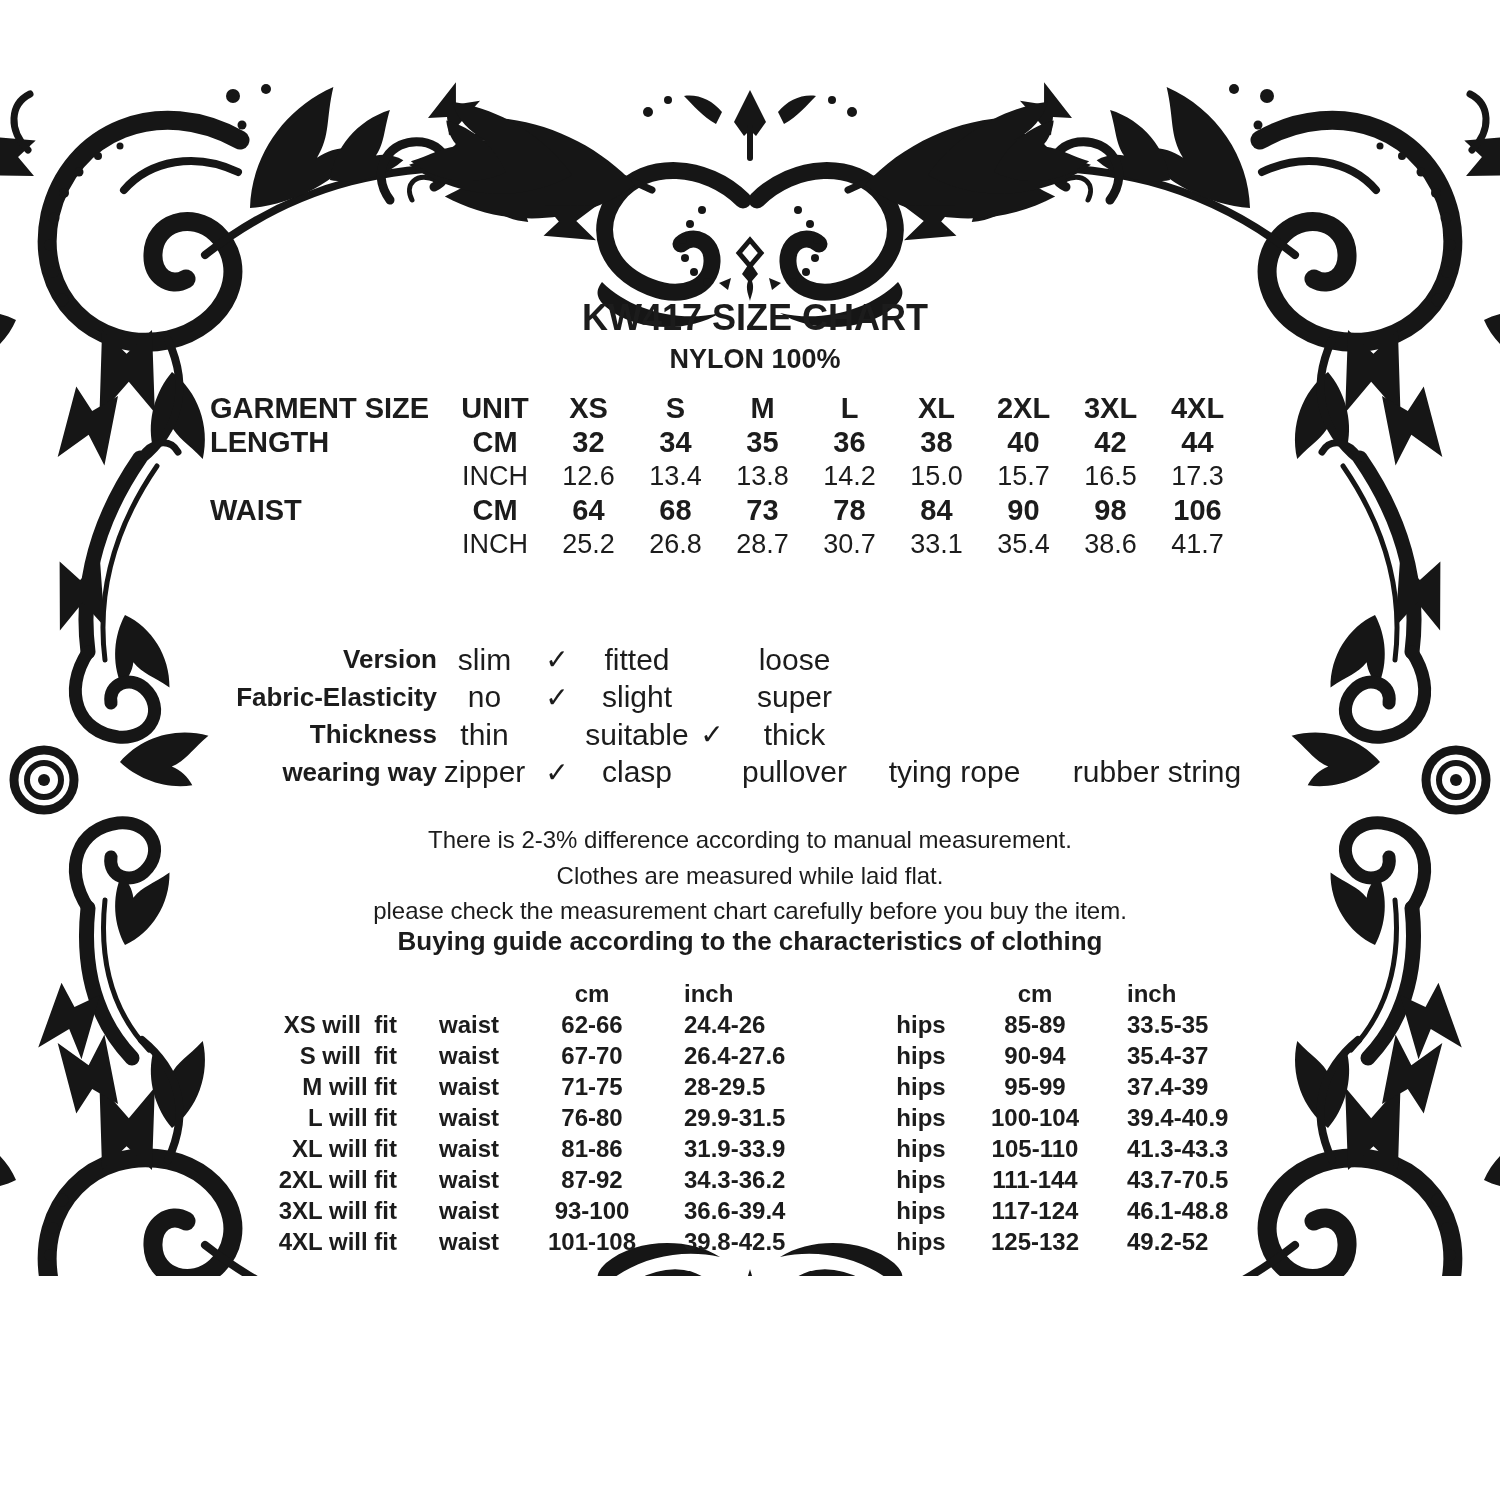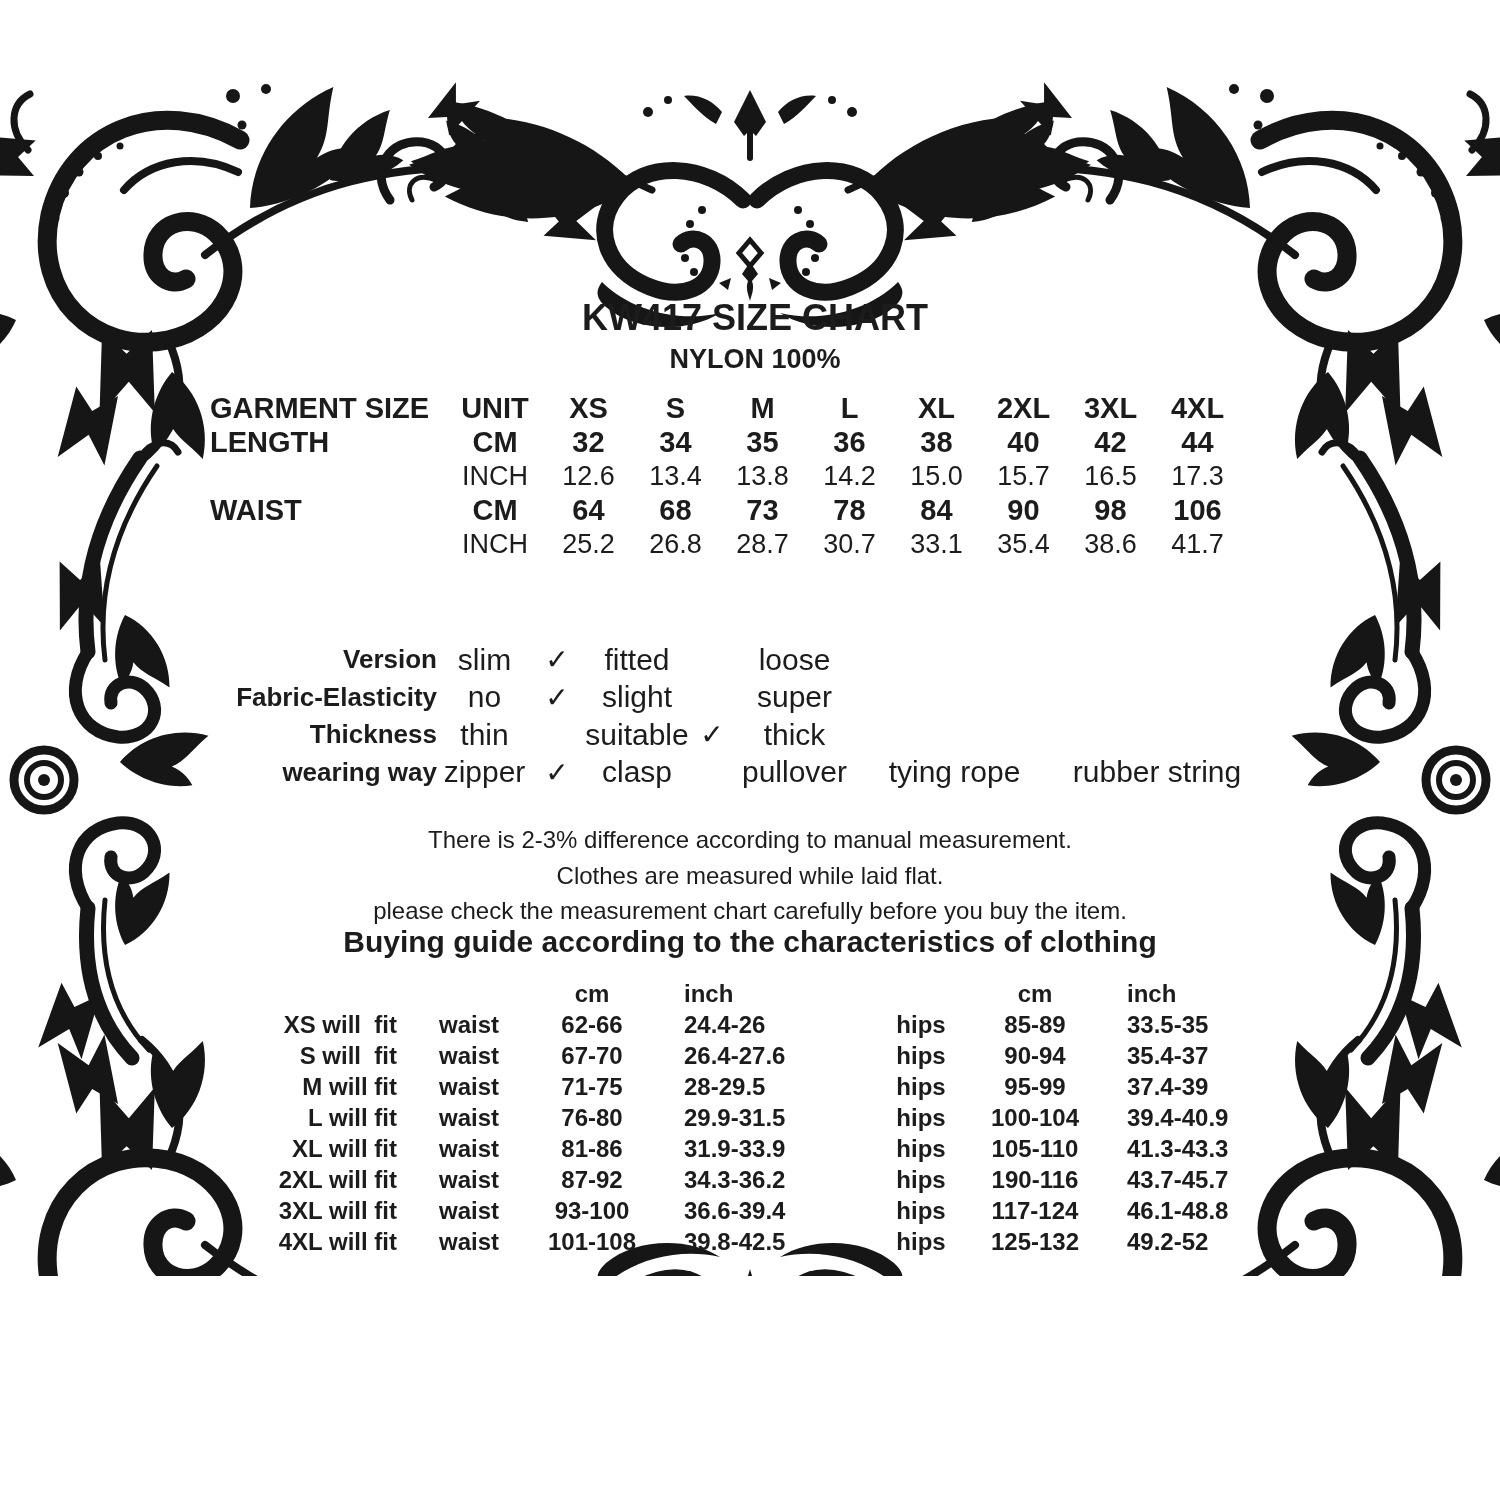--- a/index.html
+++ b/index.html
@@ -23,21 +23,21 @@
          grid-template-columns:232px 95px 50px 110px 40px 125px 195px 210px;
          grid-auto-rows:37.5px;}
   .at-cell{display:flex;align-items:center;justify-content:center;
            font-size:30px;font-weight:normal;white-space:nowrap;}
   .at-cell.lab{justify-content:flex-end;font-weight:bold;font-size:26px;}
   .at-cell.chk{font-size:28px;}
 
   .notes{position:absolute;left:0;top:822px;width:1500px;text-align:center;}
   .notes p{margin:0;font-size:24px;line-height:35.5px;}
   .guide-heading{position:absolute;left:0;top:925px;width:1500px;text-align:center;
-                 font-size:30px;font-weight:bold;line-height:33px;}
+                 font-size:26px;font-weight:bold;line-height:33px;}
 
   .fit-guide{position:absolute;left:240px;top:978px;display:grid;
              grid-template-columns:165px 128px 118px 210px 120px 108px 217px;
              grid-auto-rows:31px;}
   .fg-cell{display:flex;align-items:center;justify-content:center;
            font-size:24px;font-weight:bold;white-space:pre;}
   .fg-cell.size{justify-content:flex-end;padding-right:8px;}
   .fg-cell.inch1{justify-content:flex-start;padding-left:33px;}
   .fg-cell.inch2{justify-content:flex-start;padding-left:38px;}
 </style>
@@ -272,22 +272,22 @@
       <div class="fg-cell" style="grid-area: 6 / 3;">81-86</div>
       <div class="fg-cell inch1" style="grid-area: 6 / 4;">31.9-33.9</div>
       <div class="fg-cell" style="grid-area: 6 / 5;">hips</div>
       <div class="fg-cell" style="grid-area: 6 / 6;">105-110</div>
       <div class="fg-cell inch2" style="grid-area: 6 / 7;">41.3-43.3</div>
       <div class="fg-cell size" style="grid-area: 7 / 1; text-align: center;">2XL will fit</div>
       <div class="fg-cell" style="grid-area: 7 / 2;">waist</div>
       <div class="fg-cell" style="grid-area: 7 / 3;">87-92</div>
       <div class="fg-cell inch1" style="grid-area: 7 / 4;">34.3-36.2</div>
       <div class="fg-cell" style="grid-area: 7 / 5;">hips</div>
-      <div class="fg-cell" style="grid-area: 7 / 6;">190-116</div>
-      <div class="fg-cell inch2" style="grid-area: 7 / 7;">43.7-45.7</div>
+      <div class="fg-cell" style="grid-area: 7 / 6;">111-144</div>
+      <div class="fg-cell inch2" style="grid-area: 7 / 7;">43.7-70.5</div>
       <div class="fg-cell size" style="grid-area: 8 / 1;">3XL will fit</div>
       <div class="fg-cell" style="grid-area: 8 / 2;">waist</div>
       <div class="fg-cell" style="grid-area: 8 / 3;">93-100</div>
       <div class="fg-cell inch1" style="grid-area: 8 / 4;">36.6-39.4</div>
       <div class="fg-cell" style="grid-area: 8 / 5;">hips</div>
       <div class="fg-cell" style="grid-area: 8 / 6;">117-124</div>
       <div class="fg-cell inch2" style="grid-area: 8 / 7;">46.1-48.8</div>
       <div class="fg-cell size" style="grid-area: 9 / 1;">4XL will fit</div>
       <div class="fg-cell" style="grid-area: 9 / 2;">waist</div>
       <div class="fg-cell" style="grid-area: 9 / 3;">101-108</div>

